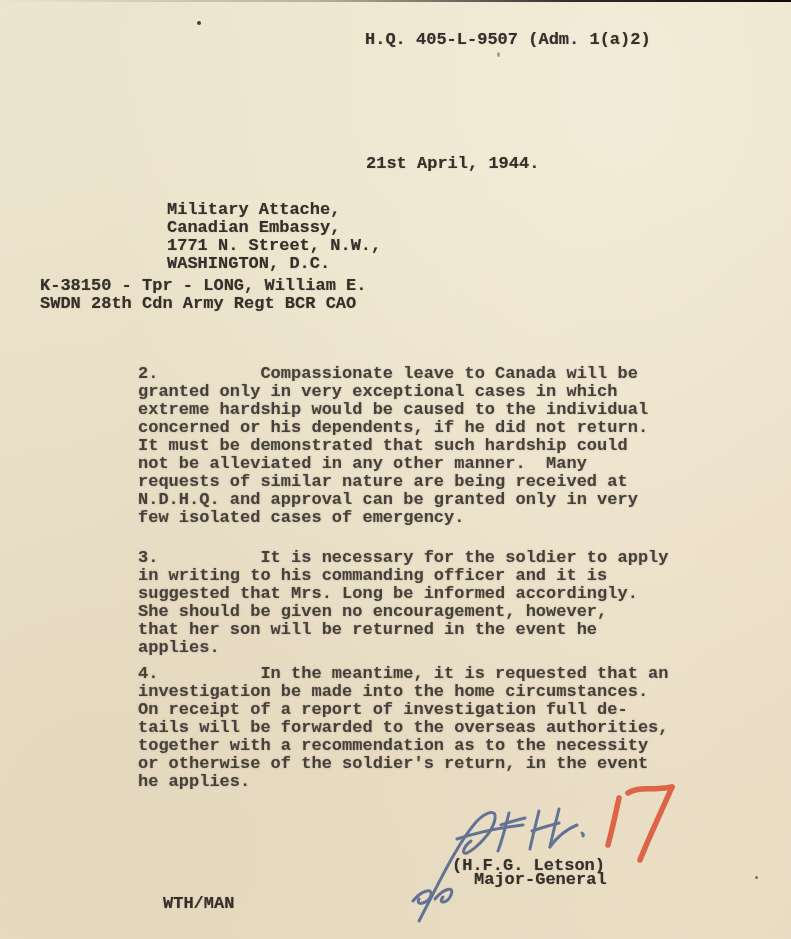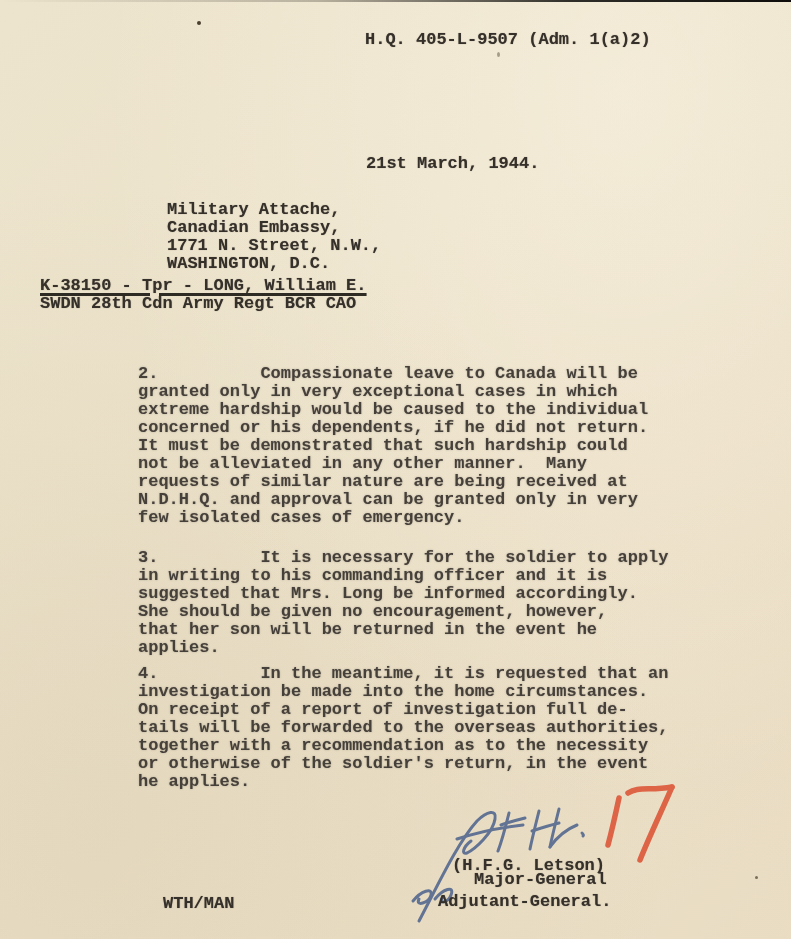--- a/index.html
+++ b/index.html
@@ -13,39 +13,39 @@
       linear-gradient(135deg,#ede4cd 0%, #ebe1c9 55%, #e9dcc3 100%);
     padding-left: 40px;
   }
   .txt {
     position:absolute; color:#35302a; font-size:17px; line-height:18px;
     font-weight:700; white-space:pre-wrap; letter-spacing:0;
     text-shadow:0 0 1px rgba(53,48,42,0.50);
   }
   .faded { color:#46403a; text-shadow:0 0 2px rgba(70,64,58,0.35); }
   .underlined {
-    text-decoration:underline; text-decoration-thickness:2.5px;
+    text-decoration-thickness:2.5px;
     text-underline-offset:3px; text-decoration-color:#2e2a24;
   }
   .edge-right { position:absolute; right:0; top:0; width:4px; height:939px; background:#0e0d0b; }
   .edge-top {
     position:absolute; left:0; top:0; width:791px; height:2px;
     background:linear-gradient(to right, rgba(0,0,0,0) 0%, rgba(20,16,10,0.25) 40%, rgba(14,13,11,0.85) 72%, #0e0d0b 100%);
   }
   .speck { position:absolute; border-radius:50%; background:#4a3f2e; }
   .svg-abs { position:absolute; }
 </style>
 </head>
 <body>
 
 <div class="page">
 
   <div class="txt" style="left:365px; top:31px">H.Q. 405-L-9507 (Adm. 1(a)2)</div>
 
-  <div class="txt" style="left:366px; top:155px">21st March, 1944.</div>
+  <div class="txt" style="left:366px; top:155px">21st April, 1944.</div>
 
   <div class="txt" style="left:167px; top:201px">Military Attache,
 Canadian Embassy,
 1771 N. Street, N.W.,
 WASHINGTON, D.C.</div>
 
   <div class="txt underlined" style="left:40px; top:277px">K-38150 - Tpr - LONG, William E.</div>
 
   <div class="txt" style="left:40px; top:295px">SWDN 28th Cdn Army Regt BCR CAO</div>
 
@@ -94,21 +94,20 @@
   <svg class="svg-abs" style="left:595px; top:780px" width="100" height="90" viewBox="0 0 100 90">
     <g fill="none" stroke="#dd5a3c" stroke-width="5.5" stroke-linecap="round" opacity="0.92">
       <path d="M24,18 C 21,32 17,50 13,65"></path>
       <path d="M33,13 C 43,6 55,11 77,7"></path>
       <path d="M77,7 C 68,28 55,55 45,80"></path>
     </g>
   </svg>
 
   <div class="txt" style="left:452px; top:857px">(H.F.G. Letson)</div>
   <div class="txt" style="left:474px; top:871px">Major-General</div>
-  <div class="txt" style="left:438px; top:893px">Adjutant-General.</div>
 
   <div class="txt" style="left:163px; top:895px">WTH/MAN</div>
 
   <div class="speck" style="left:197px; top:21px; width:4px; height:4px"></div>
   <div class="speck" style="left:755px; top:876px; width:3px; height:3px; opacity:0.7"></div>
   <div class="speck" style="left:497px; top:52px; width:3px; height:5px; opacity:0.45"></div>
 
   <div class="edge-top"></div>
   <div class="edge-right"></div>
 </div>

